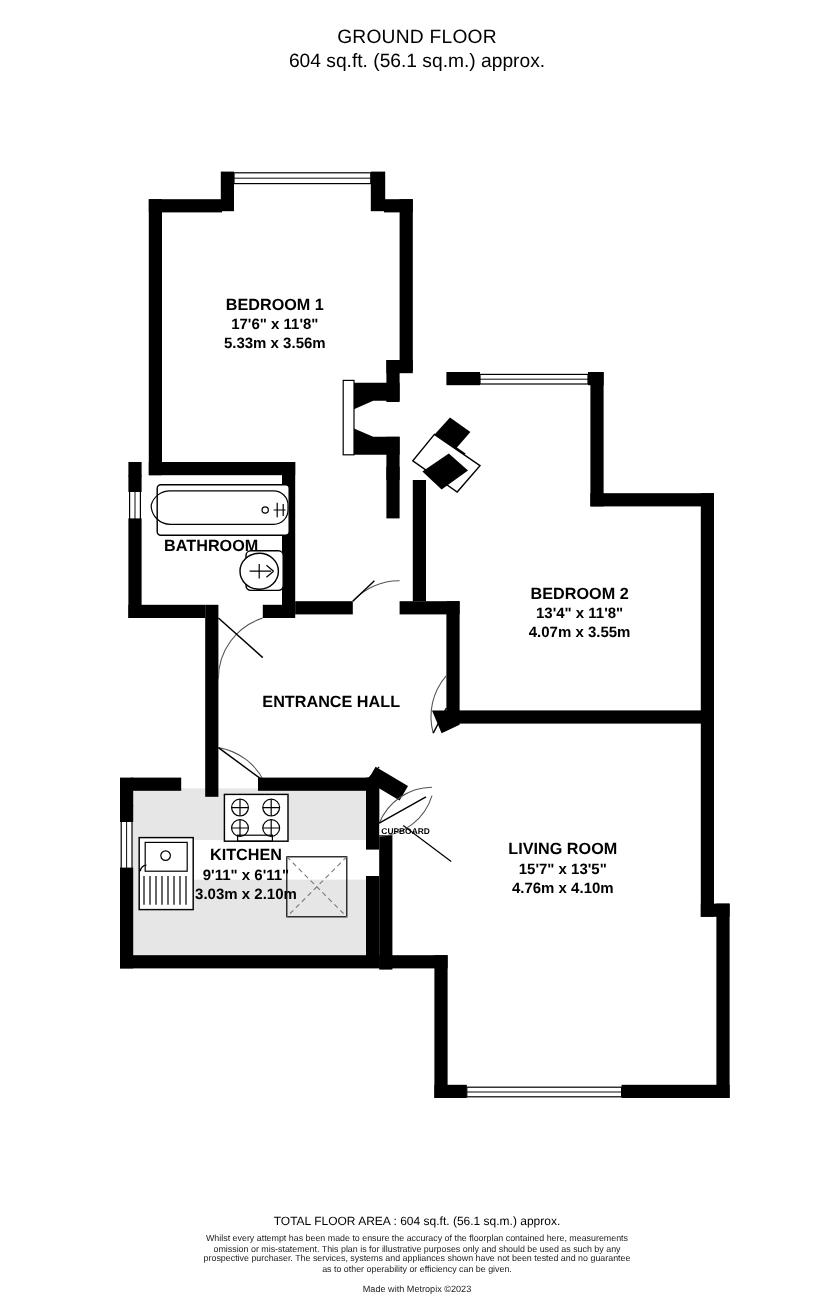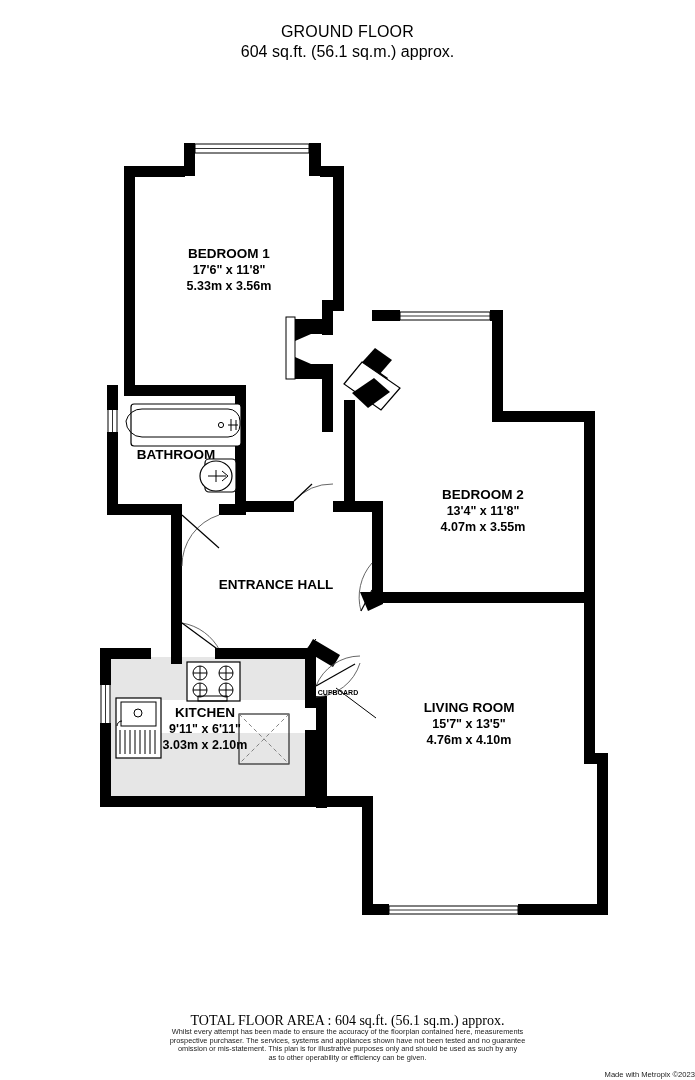--- a/index.html
+++ b/index.html
@@ -44,38 +44,36 @@
     left: 0;
   }
   .footer {
     position: absolute;
     left: 0;
     width: 695px;
     text-align: center;
   }
   .footer-total {
     top: 1013px;
-    font-size: 14px;
-    font-family: Liberation Serif, serif;
+    font-size: 10px;
   }
   .footer-disc {
     top: 1028px;
     font-size: 7.4px;
     line-height: 8.6px;
     color: #222222;
     width: 695px;
   }
   .footer-disc div {
     padding: 0 62px;
   }
   .footer-made {
     top: 1070px;
     font-size: 7.6px;
     color: #222222;
-    text-align: right;
   }
   
   .wall { fill: #000000; }
   .roomfill-gray { fill: #e6e6e6; }
   .win-frame { fill: #ffffff; stroke: #000000; stroke-width: 1; }
   .swing { fill: none; stroke: #555555; stroke-width: 0.9; }
   .leaf { fill: none; stroke: #000000; stroke-width: 1.2; }
   .fix { fill: #ffffff; stroke: #000000; stroke-width: 1.2; }
   .fix-thin { fill: none; stroke: #000000; stroke-width: 1; }
   .dash { fill: none; stroke: #777777; stroke-width: 0.9; stroke-dasharray: 4 3; }
@@ -277,20 +275,20 @@
     <text class="lbl lbl-room" x="276" y="589">ENTRANCE HALL</text>
 
     <text class="lbl lbl-small" x="338" y="695">CUPBOARD</text>
 
   </svg>
 
   <div class="footer footer-total">TOTAL FLOOR AREA : 604 sq.ft. (56.1 sq.m.) approx.</div>
 
   <div class="footer footer-disc">
     <div>Whilst every attempt has been made to ensure the accuracy of the floorplan contained here, measurements</div>
+    <div>omission or mis-statement. This plan is for illustrative purposes only and should be used as such by any</div>
     <div>prospective purchaser. The services, systems and appliances shown have not been tested and no guarantee</div>
-    <div>omission or mis-statement. This plan is for illustrative purposes only and should be used as such by any</div>
     <div>as to other operability or efficiency can be given.</div>
   </div>
 
   <div class="footer footer-made">Made with Metropix ©2023</div>
 
 </div>
 
 </body></html>

